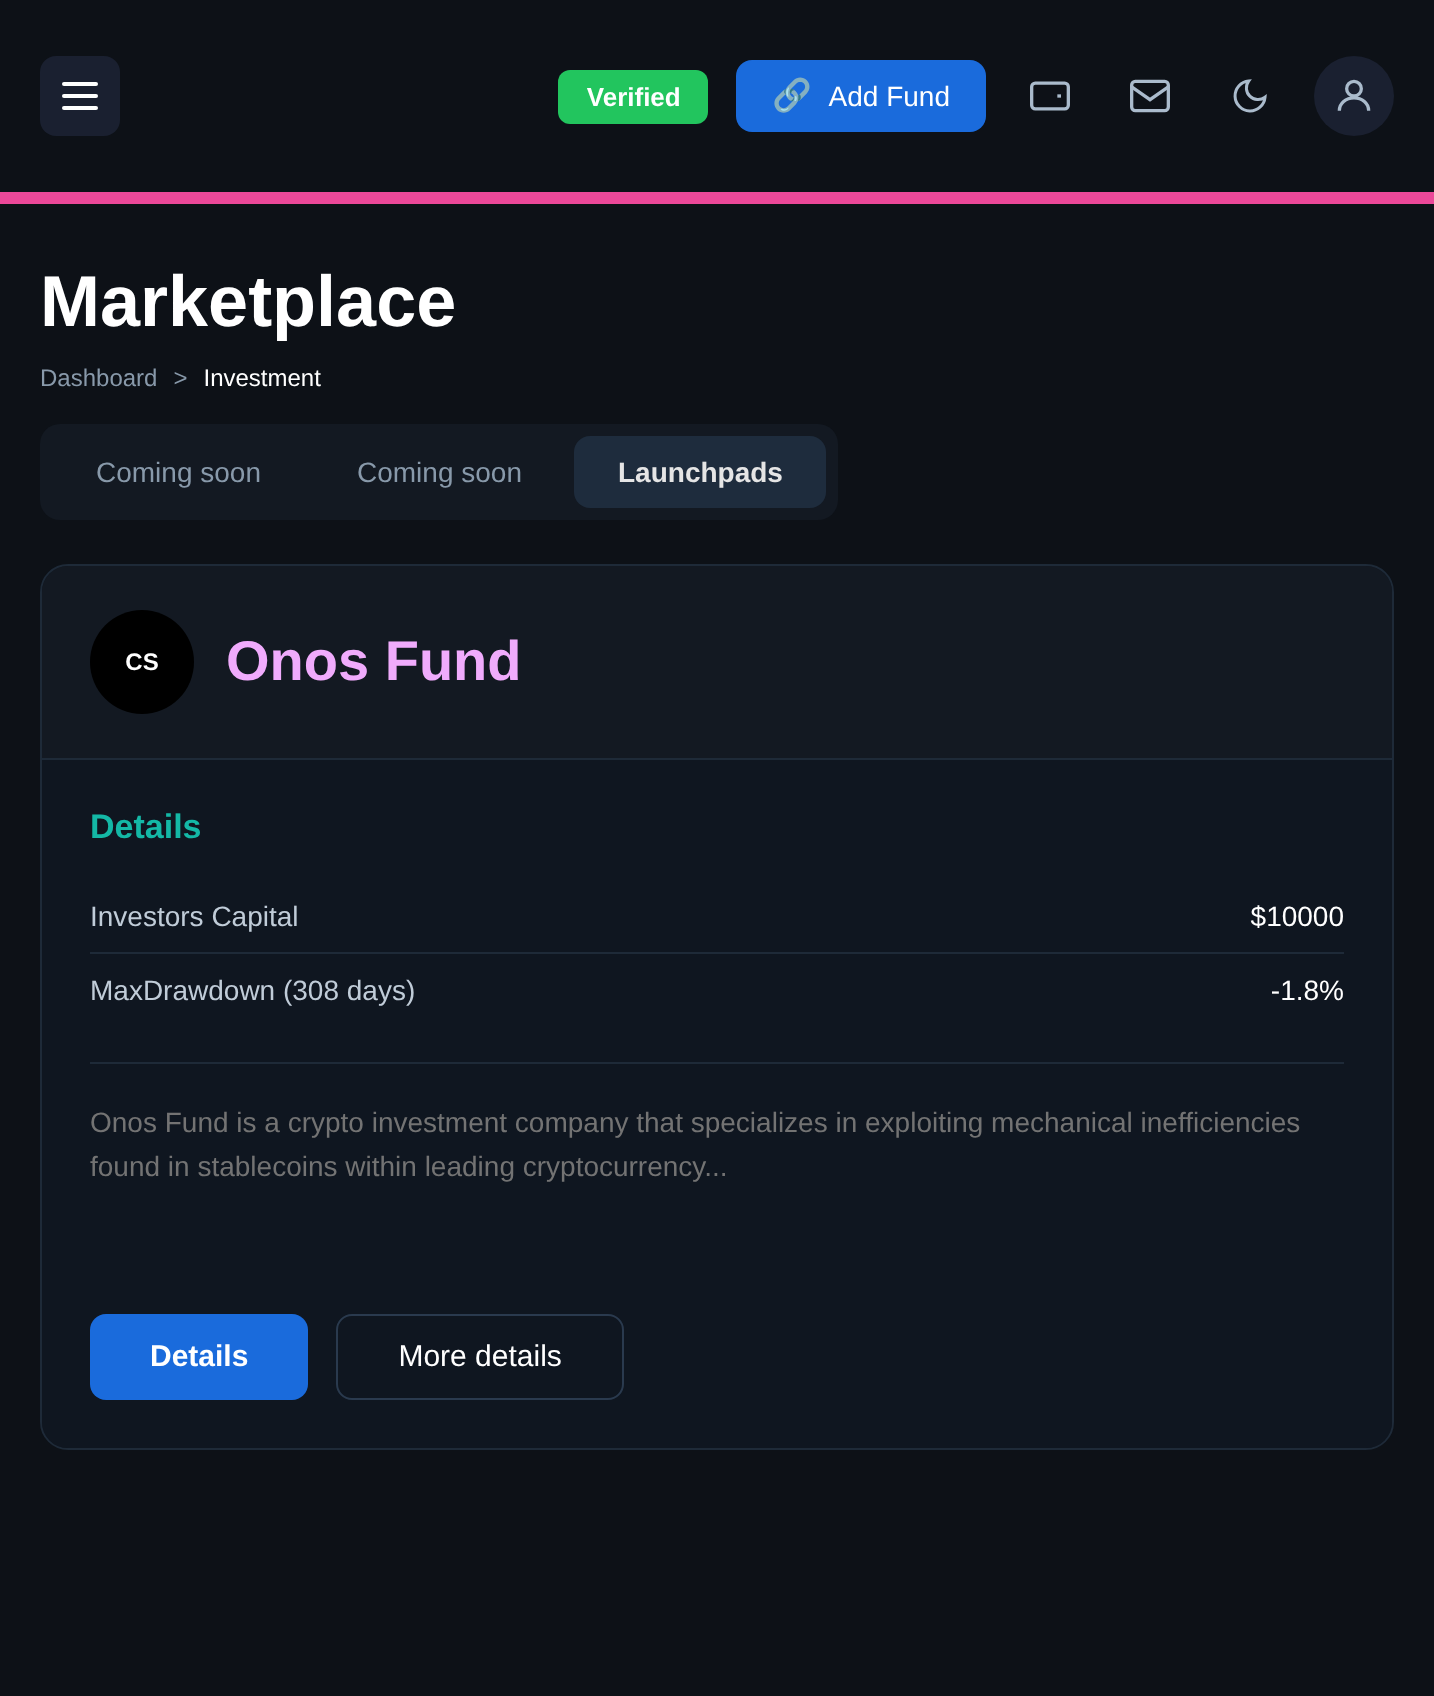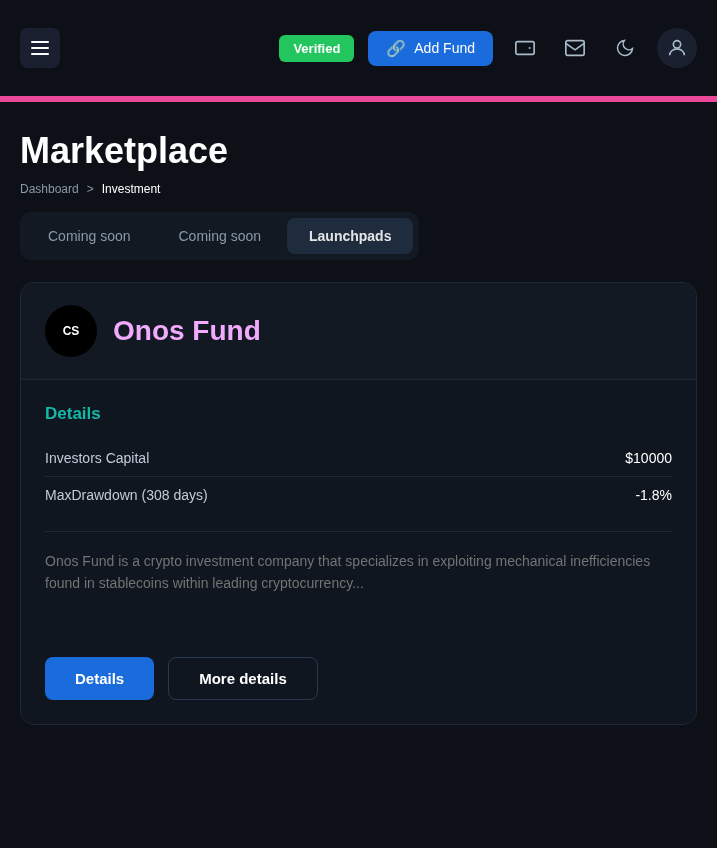--- a/index.html
+++ b/index.html
@@ -244,21 +244,21 @@
       padding: 12px 30px;
       border-radius: 8px;
       border: none;
       cursor: pointer;
     }
 
     .btn-more {
       background: transparent;
       color: #ffffff;
       font-size: 15px;
-      font-weight: 700;
+      font-weight: 400;
       padding: 12px 30px;
       border-radius: 8px;
       border: 1px solid #2a3a4e;
       cursor: pointer;
     }
   </style>
 </head>
 <body>
 
 <header class="header">

